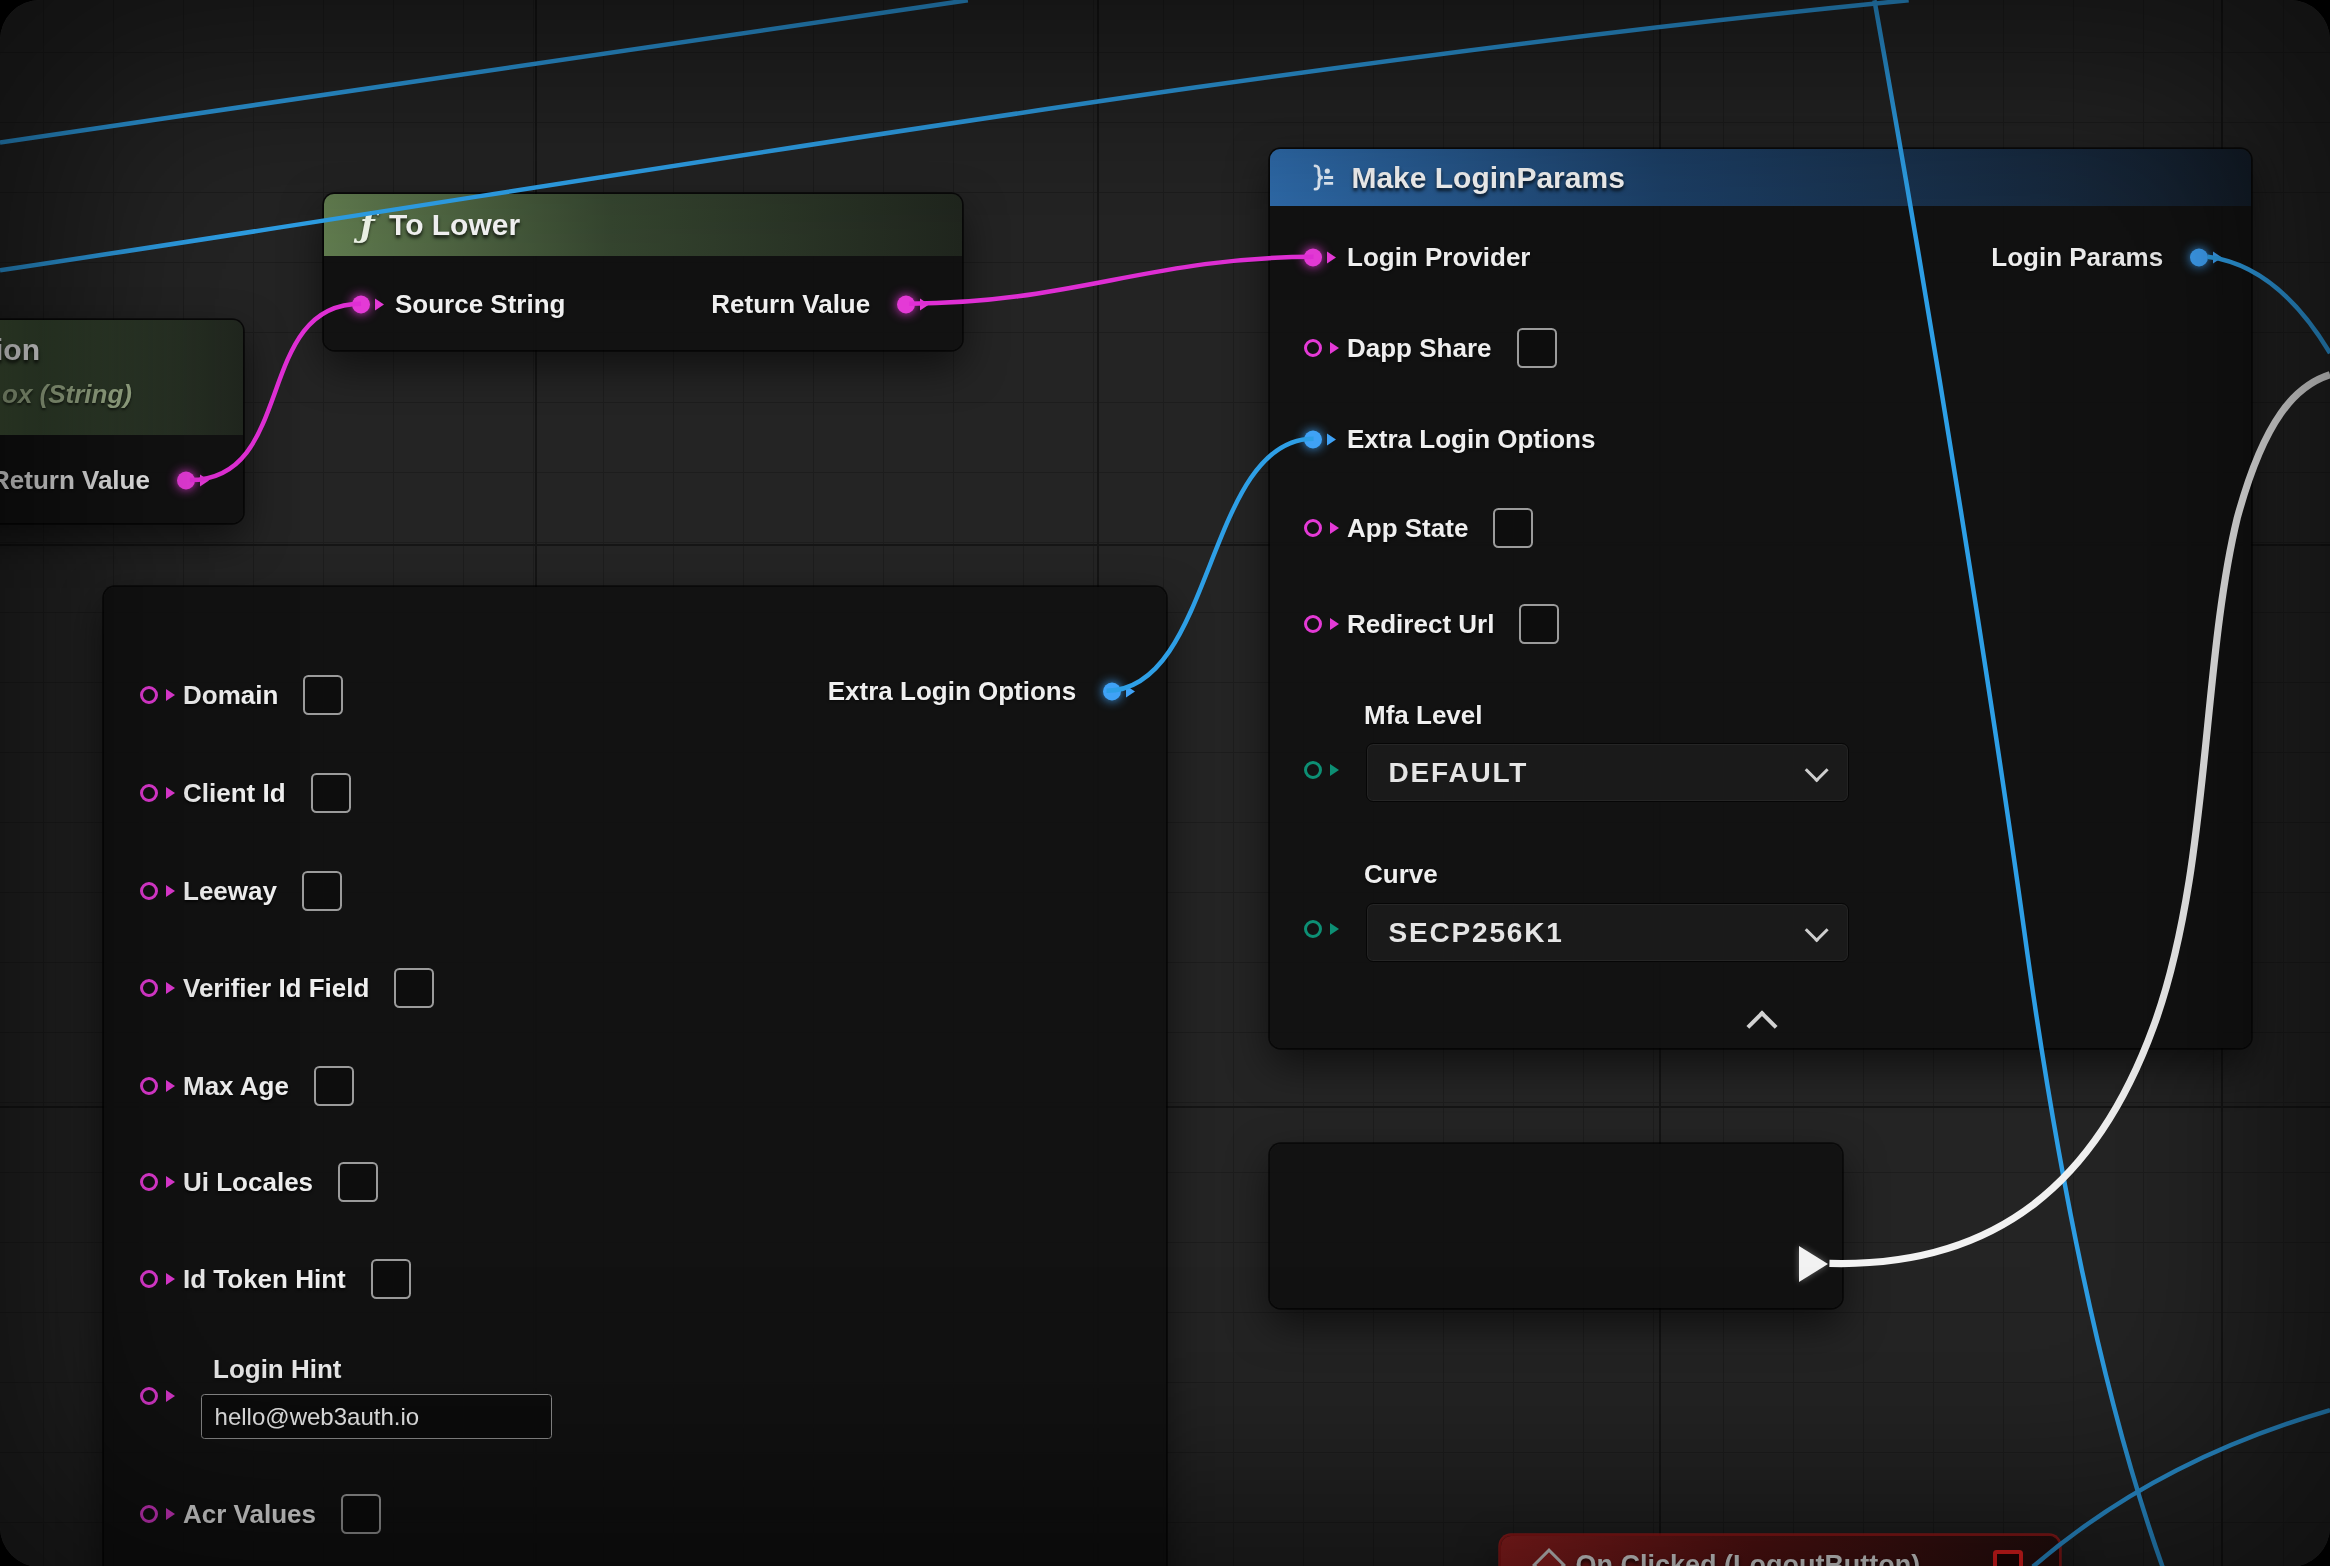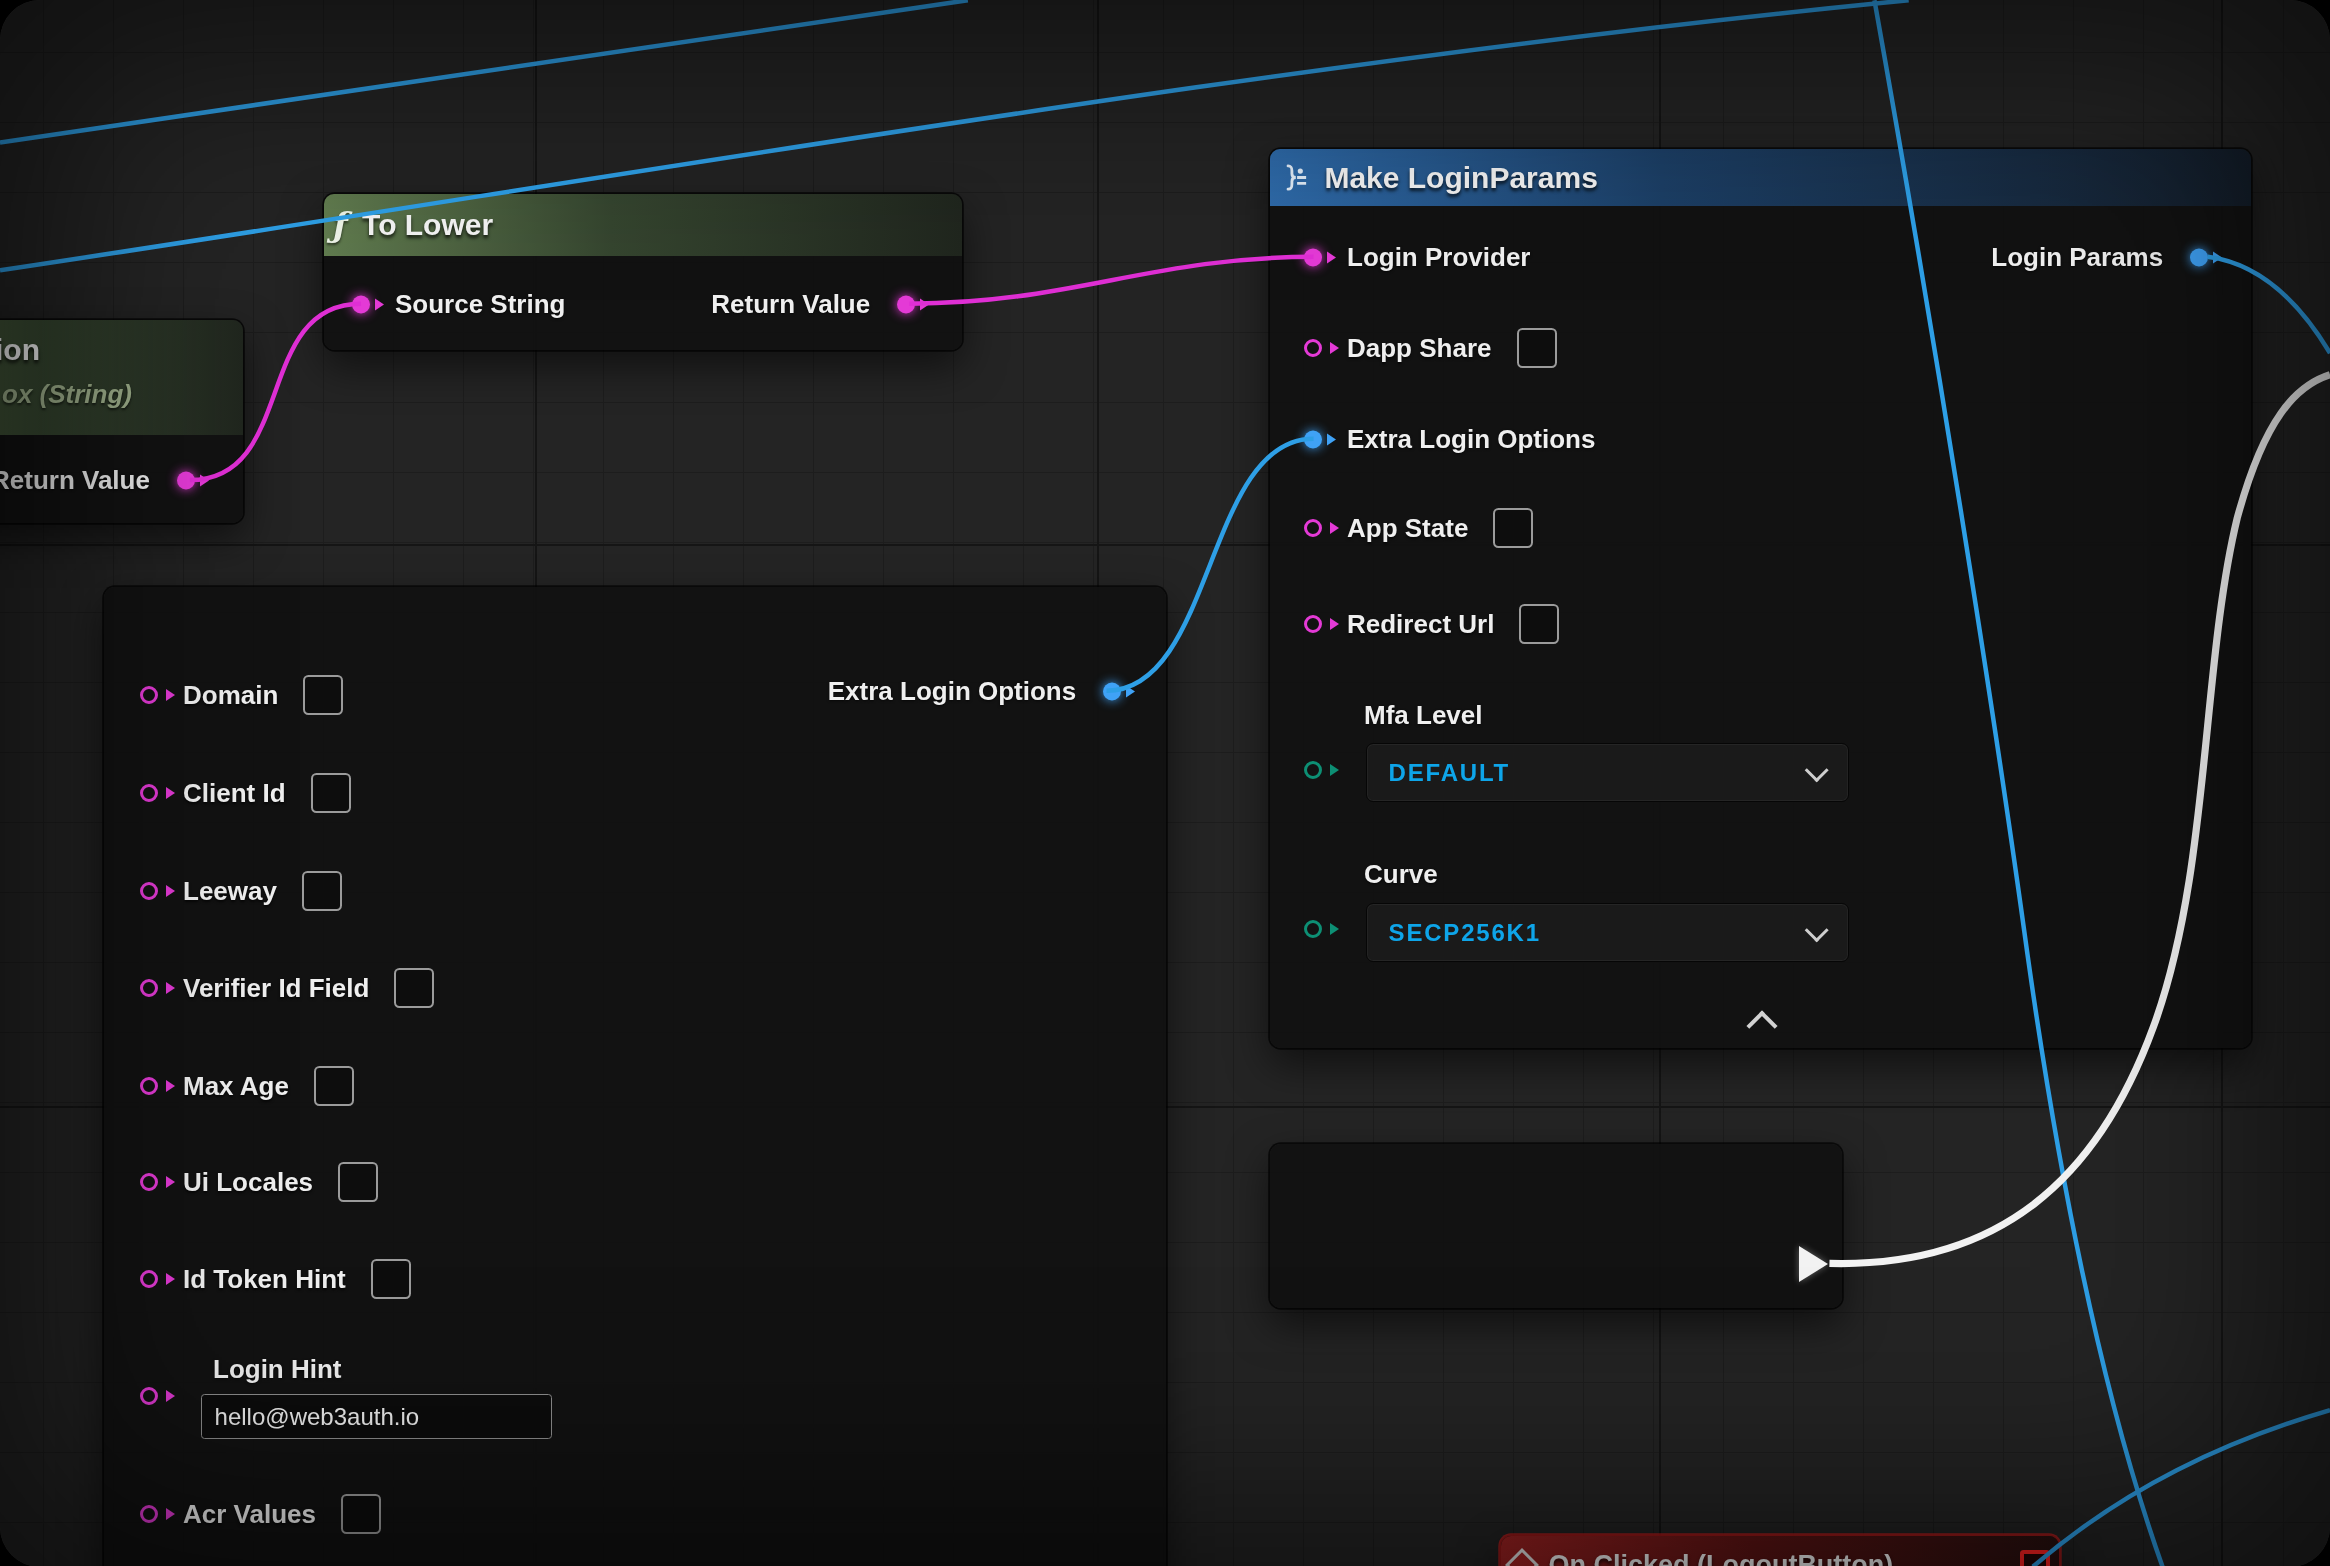--- a/index.html
+++ b/index.html
@@ -16,21 +16,21 @@
     background-size:562px 562px,562px 562px,70px 70px,70px 70px;
     background-position:-27px -18px,-27px -18px,-27px -18px,-27px -18px;
   }
   .vignette{position:absolute;inset:0;border-radius:40px;pointer-events:none;z-index:60;
     box-shadow:inset 0 0 198px 63px rgba(0,0,0,0.55);}
 
   .wires{position:absolute;inset:0;z-index:40;pointer-events:none;}
 
   .node{position:absolute;border-radius:10.8px;background:rgba(17,17,17,0.94);z-index:10;
     box-shadow:0 0 0 1.8px rgba(0,0,0,0.7), 0 16px 40px rgba(0,0,0,0.55);}
-  .node-header{display:flex;align-items:center;gap:14.4px;padding:0 9px;border-radius:10px 10px 0 0;}
+  .node-header{display:flex;align-items:center;gap:14.4px;padding:0 36px;border-radius:10px 10px 0 0;}
   .header-green{background:linear-gradient(90deg,var(--header-green) 0%,#35452f 45%,#20261e 100%);}
   .header-blue{background:linear-gradient(90deg,var(--header-blue) 0%,#1c3f66 40%,#141e2a 100%);}
   .header-red{background:linear-gradient(90deg,var(--header-red) 0%,#5c1414 45%,#27100f 100%);}
   .node-title{font-weight:bold;font-size:30px;color:#f4f4f4;white-space:nowrap;
     text-shadow:0 2.7px 3.6px rgba(0,0,0,0.75);}
   .node-subtitle{font-style:italic;font-weight:bold;font-size:26px;color:#9fb08c;
     text-shadow:0 1.8px 2.7px rgba(0,0,0,0.6);white-space:nowrap;}
 
   .fn-icon{font-family:"DejaVu Serif",serif;font-style:italic;font-weight:bold;
     font-size:34px;color:#eef4e8;line-height:1;text-shadow:0 1.8px 2.7px rgba(0,0,0,0.6);}
@@ -50,21 +50,21 @@
     text-shadow:0 1.8px 2.7px rgba(0,0,0,0.65);}
   .out-row{flex-direction:row;}
   .out-row .pin{margin-left:1.8px;}
 
   .checkbox{width:40px;height:40px;border:2.7px solid #9b9b9b;border-radius:5.4px;
     background:rgba(8,8,8,0.45);box-sizing:border-box;}
 
   .dropdown{width:483px;height:59px;background:#1a1a1a;border:1.8px solid #060606;border-radius:7.2px;
     display:flex;align-items:center;justify-content:space-between;padding:0 21.6px;box-sizing:border-box;
     box-shadow:inset 0 0 0 0.9px rgba(255,255,255,0.05);}
-  .dropdown-value{color:#0ea5e9;font-size:24px;font-weight:bold;letter-spacing:1.8px;}
+  .dropdown-value{color:#e5e5e5;font-size:28px;font-weight:bold;letter-spacing:1.8px;}
   .chev-down{width:13.5px;height:13.5px;border-left:3.6px solid #cfcfcf;border-bottom:3.6px solid #cfcfcf;
     transform:rotate(-45deg) translateY(-2.7px);}
   .chev-up{width:18px;height:18px;border-left:4.5px solid #d2d2d2;border-top:4.5px solid #d2d2d2;
     transform:rotate(45deg);}
 
   .text-input{background:#0c0c0c;border:1.8px solid #8d8d8d;border-radius:3.6px;color:#ededed;
     font-size:24px;padding:0 12.6px;height:45px;width:351px;box-sizing:border-box;
     font-family:"Liberation Sans",sans-serif;}
 
   .exec-out{position:absolute;width:0;height:0;transform:translateY(-50%);

